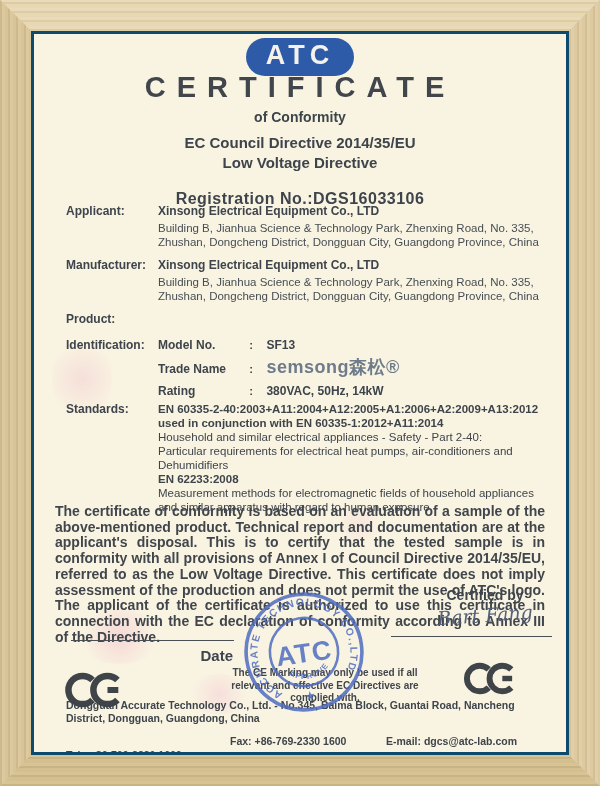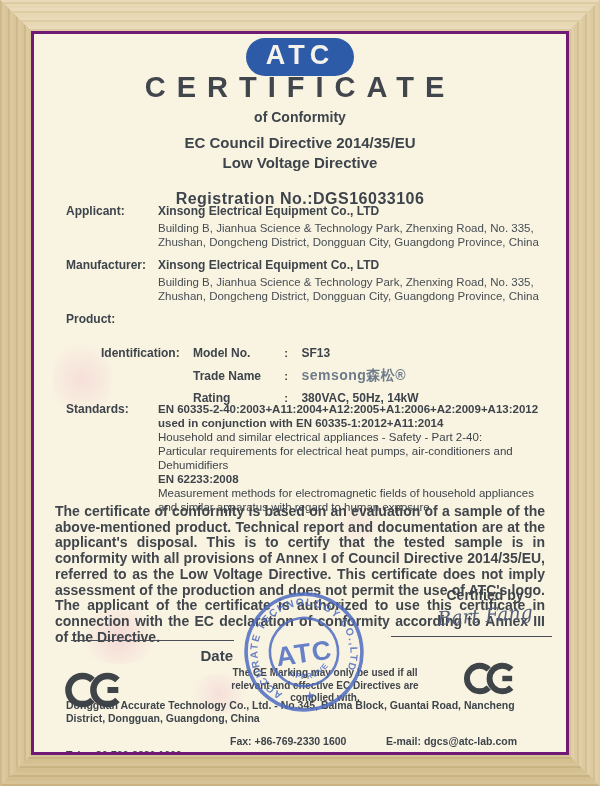--- a/index.html
+++ b/index.html
@@ -16,21 +16,21 @@
     clip-path:polygon(31px 0,calc(100% - 31px) 0,100% 100%,0 100%); }
   .frame-left { top:0; left:0; width:31px; height:786px;
     background:#d8c496 repeating-linear-gradient(90deg, rgba(160,128,78,.16) 0 2px, rgba(255,255,255,.09) 2px 5px, transparent 5px 8px);
     clip-path:polygon(0 0,100% 31px,100% calc(100% - 31px),0 100%); }
   .frame-right { top:0; right:0; width:31px; height:786px;
     background:#ddcaa0 repeating-linear-gradient(90deg, rgba(160,128,78,.14) 0 2px, rgba(255,255,255,.09) 2px 5px, transparent 5px 8px);
     clip-path:polygon(0 31px,100% 0,100% 100%,0 calc(100% - 31px)); }
 
   
   .paper { position:absolute; left:31px; top:31px; width:538px; height:724px;
-    background:#f9f4e2; border:3px solid #701a75; color:#3e444b; overflow:hidden; }
+    background:#f9f4e2; border:3px solid #0c4a6e; color:#3e444b; overflow:hidden; }
   .stain { position:absolute; border-radius:50%; pointer-events:none; }
   .stain1 { left:18px; top:300px; width:60px; height:90px; background:radial-gradient(circle, rgba(236,160,190,.25), transparent 70%); }
   .stain2 { left:40px; top:575px; width:90px; height:55px; background:radial-gradient(circle, rgba(236,150,185,.30), transparent 70%); }
   .stain3 { left:150px; top:640px; width:70px; height:40px; background:radial-gradient(circle, rgba(240,170,200,.28), transparent 70%); }
   .stain4 { left:300px; top:470px; width:50px; height:40px; background:radial-gradient(circle, rgba(240,170,200,.20), transparent 70%); }
 
   
   .header { position:absolute; top:4px; left:0; width:100%; text-align:center; }
   .atc-pill { display:inline-block; background:#2e5ba8; color:#f4f2ea; border-radius:19px;
     padding:3px 20px 5px; font-size:27px; font-weight:bold; letter-spacing:5px; line-height:1.1; }
@@ -43,26 +43,26 @@
   
   .row { position:absolute; left:32px; width:478px; font-size:11.5px; line-height:14px; }
   .row .lbl { position:absolute; left:0; top:0; width:92px; font-weight:bold; font-size:12px; }
   .row .val { margin-left:92px; }
   .name-bold { font-weight:bold; font-size:12px; margin-bottom:3px; }
   .addr { color:#474d53; }
   .r-applicant { top:170px; }
   .r-manufacturer { top:224px; }
   .r-product { top:278px; }
   .r-product .val { font-weight:bold; font-size:12px; padding-top:2px; }
-  .r-ident { top:312px;margin-left:35px; }
+  .r-ident { top:304px; }
   .ident-row { position:relative; margin-bottom:8px; }
   .ident-name { display:inline-block; width:88px; font-weight:bold; font-size:12px; }
   .ident-colon { display:inline-block; width:14px; font-weight:bold; }
   .ident-val { font-weight:bold; font-size:12px; }
-  .trade-logo { font-weight:bold; font-size:14px; color:#6e7b8a; letter-spacing:.5px; }
+  .trade-logo { font-weight:bold; font-size:18px; color:#6e7b8a; letter-spacing:.5px; }
   .r-standards { top:368px; }
   .std-line { margin-bottom:0; }
   .bold { font-weight:bold; }
 
   
   .main-para { position:absolute; left:21px; top:470px; width:490px; font-size:14px;
     font-weight:bold; line-height:15.7px; text-align:justify; color:#41464c; }
 
   
   .seal { position:absolute; left:208px; top:556px; width:124px; height:124px;

